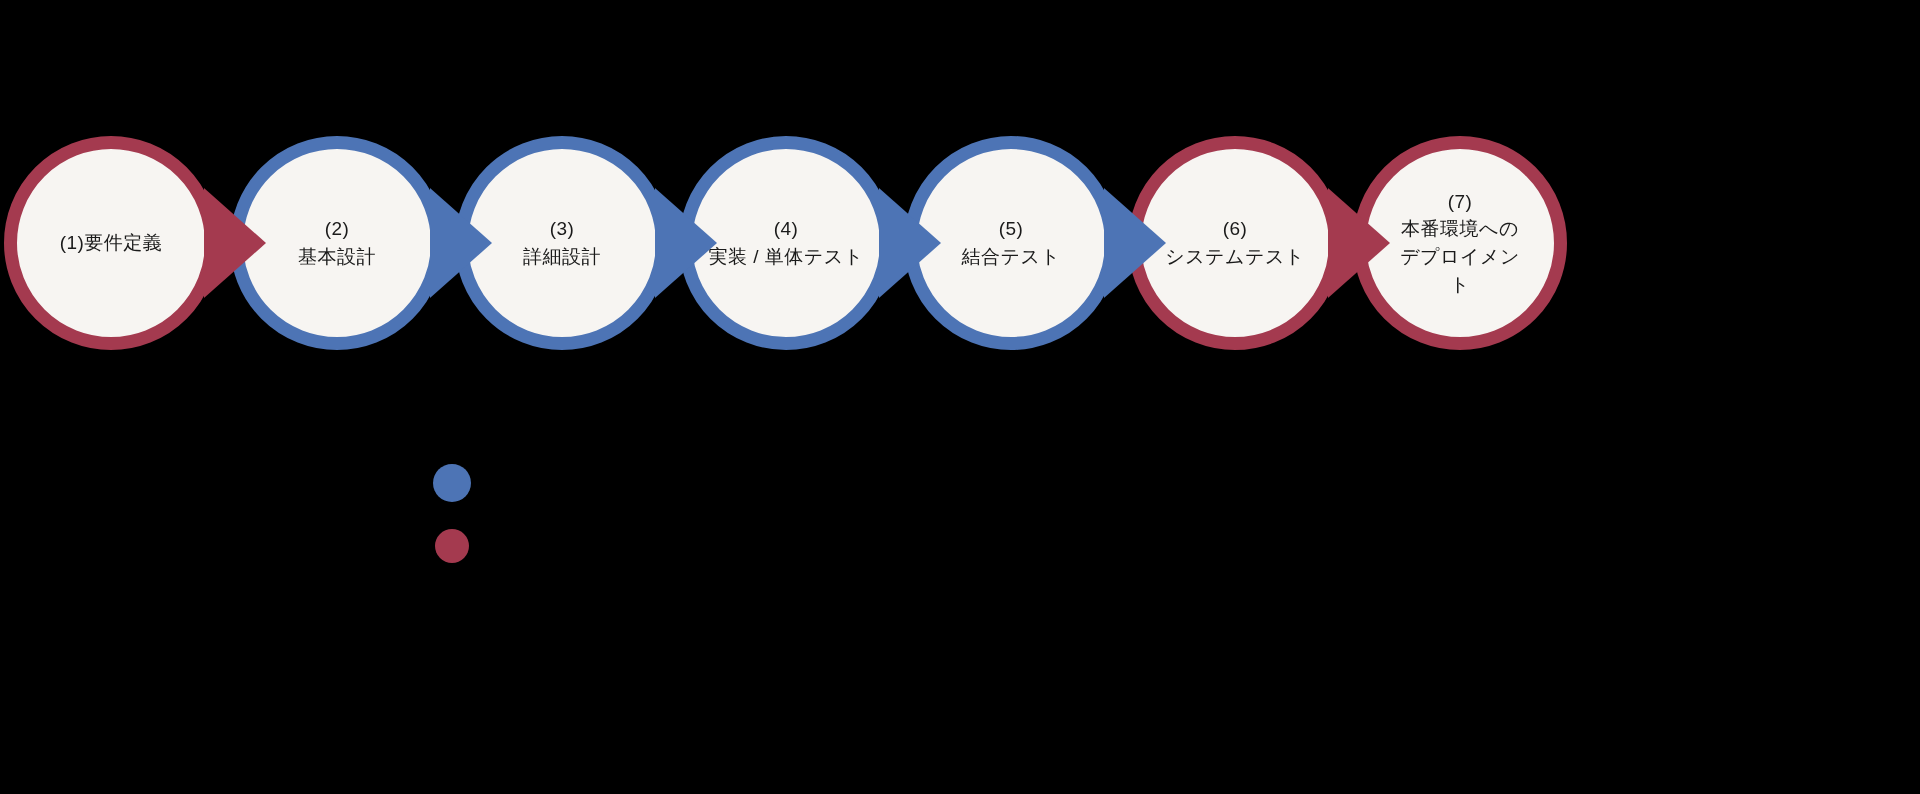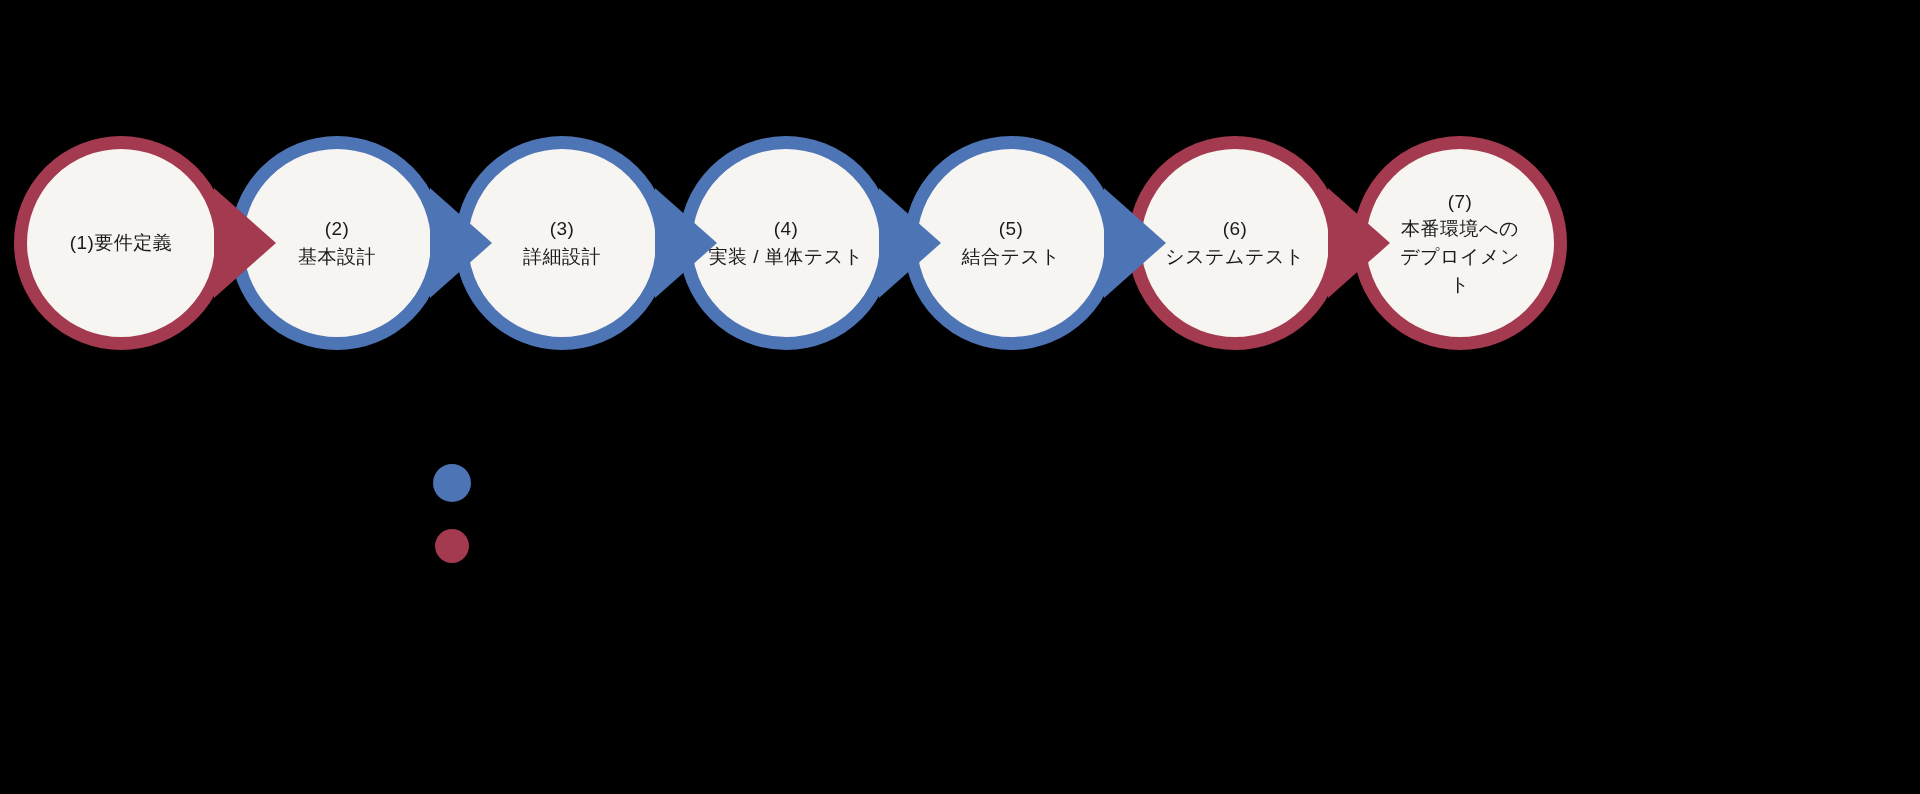--- a/index.html
+++ b/index.html
@@ -20,21 +20,21 @@
     top: 0;
     width: 100%;
     height: 100%;
   }
   .step {
     position: absolute;
     top: 136px;
     width: 214px;
     height: 214px;
   }
-  .step:nth-child(1) { left: 14px; }
+  .step:nth-child(1) { left: 4px; }
   .step:nth-child(2) { left: 230px; }
   .step:nth-child(3) { left: 455px; }
   .step:nth-child(4) { left: 679px; }
   .step:nth-child(5) { left: 904px; }
   .step:nth-child(6) { left: 1128px; }
   .step:nth-child(7) { left: 1353px; }
   .ring {
     position: absolute;
     left: 0;
     top: 0;

